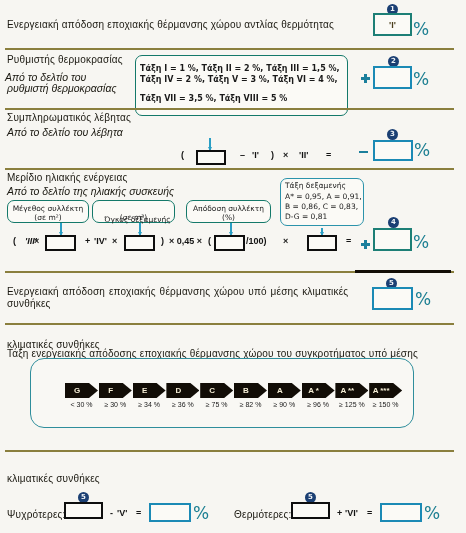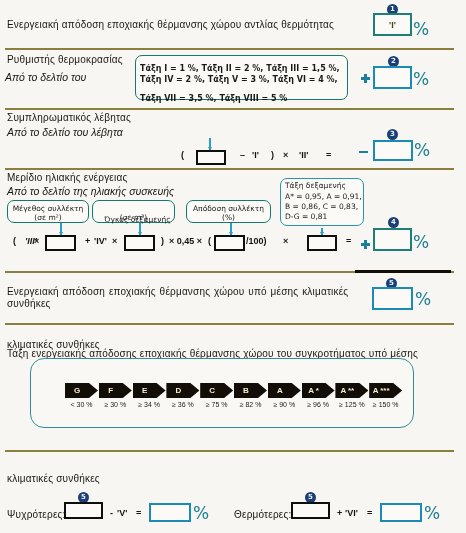--- a/index.html
+++ b/index.html
@@ -41,21 +41,22 @@
   <div class="badge" style="left:387px;top:4px;">1</div>
   <div class="tbox2" style="left:373px;top:13px;width:39px;height:23px;border-width:2px;">
     <span class="fieldval">'I'</span>
   </div>
   <div class="pct" style="left:413px;top:21px;">%</div>
 
   <div class="hr" style="top:48px;"></div>
 
   <div class="tx" style="left:7px;top:54px;">Ρυθμιστής θερμοκρασίας</div>
   <div class="tx it" style="left:5px;top:71px;">Από το δελτίο του</div>
-  <div class="rbox" style="left:135px;top:55px;width:213px;height:45px;">
+  <div class="tx it" style="left:7px;top:82px;">ρυθμιστή θερμοκρασίας</div>
+  <div class="rbox" style="left:135px;top:55px;width:213px;height:61px;">
     <div class="notetx" style="left:4px;top:8px;">Τάξη I = 1 %, Τάξη II = 2 %, Τάξη III = 1,5 %,</div>
     <div class="notetx" style="left:4px;top:19px;">Τάξη IV = 2 %, Τάξη V = 3 %, Τάξη VI = 4 %,</div>
     <div class="notetx" style="left:4px;top:30px;margin-top:8px;">Τάξη VII = 3,5 %, Τάξη VIII = 5 %</div>
   </div>
   <div class="opplus" style="left:361px;top:74px;"></div>
   <div class="badge" style="left:388px;top:56px;">2</div>
   <div class="tbox" style="left:373px;top:66px;width:39px;height:23px;border-width:2px;"></div>
   <div class="pct" style="left:413px;top:71px;">%</div>
 
   <div class="hr" style="top:108px;"></div>

